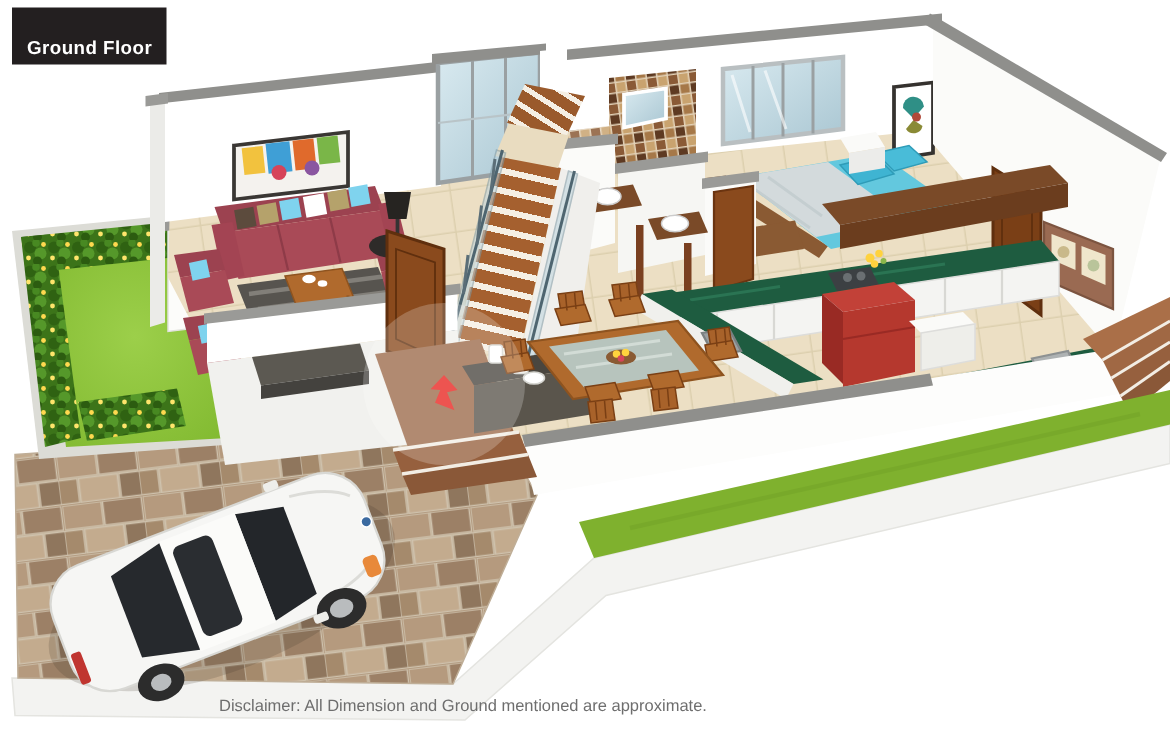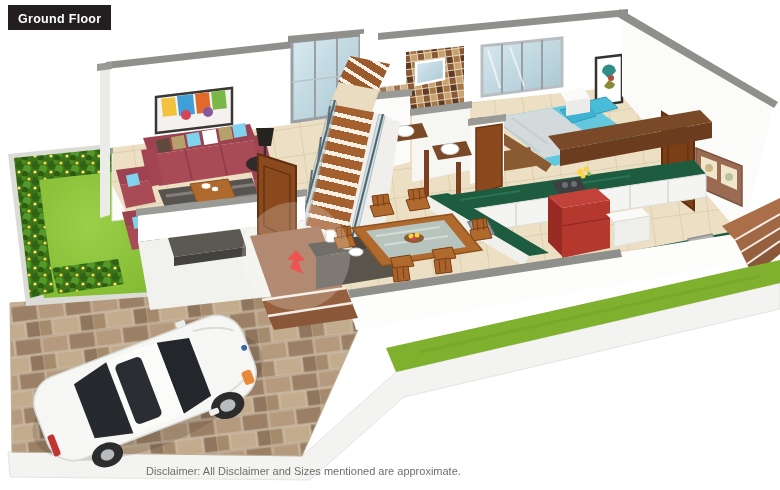--- a/index.html
+++ b/index.html
@@ -1,20 +1,20 @@
 <!DOCTYPE html>
 <html><head>
 <meta charset="utf-8">
 <style>
   html,body{margin:0;padding:0;background:#ffffff;}
   .canvas{position:relative;width:780px;height:490px;background:#ffffff;overflow:hidden;
           font-family:"Liberation Sans",sans-serif;}
   .scene{position:absolute;left:0;top:0;}
   .title-chip{position:absolute;left:8px;top:5px;background:#231f20;color:#ffffff;
-          font-size:12.5px;font-weight:bold;padding:7px 10px 4px 10px;letter-spacing:.3px;}
+          font-size:12.5px;font-weight:bold;padding:20px 10px 4px 10px;letter-spacing:.3px;}
   .disclaimer{position:absolute;left:146px;top:465px;font-size:11px;color:#6e6e6e;}
 </style>
 </head>
 <body>
 
 <div class="canvas">
 
 <svg class="scene" width="780" height="490" viewBox="0 0 780 490" xmlns="http://www.w3.org/2000/svg">
   <defs>
     <pattern id="pavers" width="54" height="34" patternUnits="userSpaceOnUse" patternTransform="rotate(-7)">
@@ -407,15 +407,15 @@
     <rect x="36" y="398" width="7" height="22" rx="2" fill="#c03530"></rect>
     <circle cx="252" cy="386" r="3.5" fill="#3b6aa0" stroke="#ffffff"></circle>
     <rect x="196" y="338" width="10" height="6" rx="2" fill="#eeeeea"></rect>
     <rect x="196" y="432" width="10" height="6" rx="2" fill="#eeeeea"></rect>
   </g>
 
   <circle cx="296" cy="256" r="54" fill="rgba(255,255,255,0.22)"></circle>
 </svg>
 
 <div class="title-chip">Ground Floor</div>
-<div class="disclaimer">Disclaimer: All Disclaimer and Sizes mentioned are approximate.</div>
+<div class="disclaimer">Disclaimer: All Dimension and Ground mentioned are approximate.</div>
 
 </div>
 
 </body></html>

